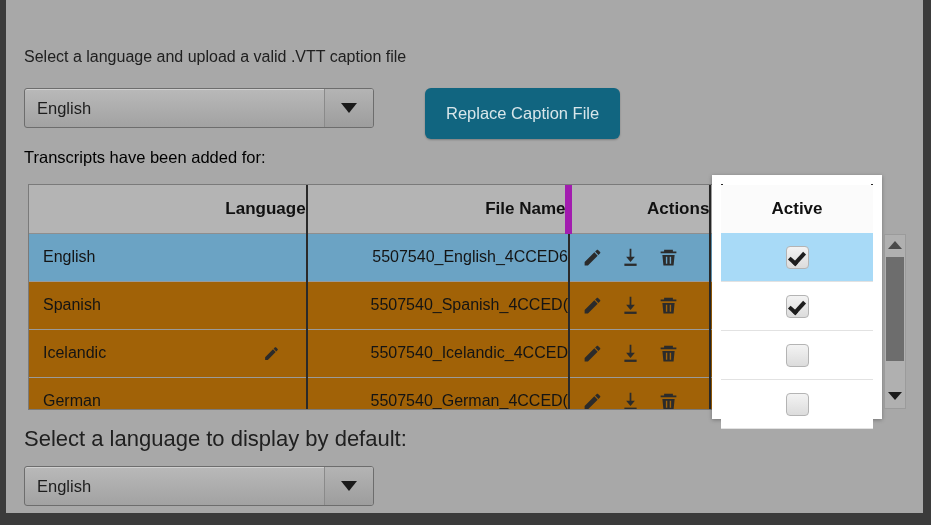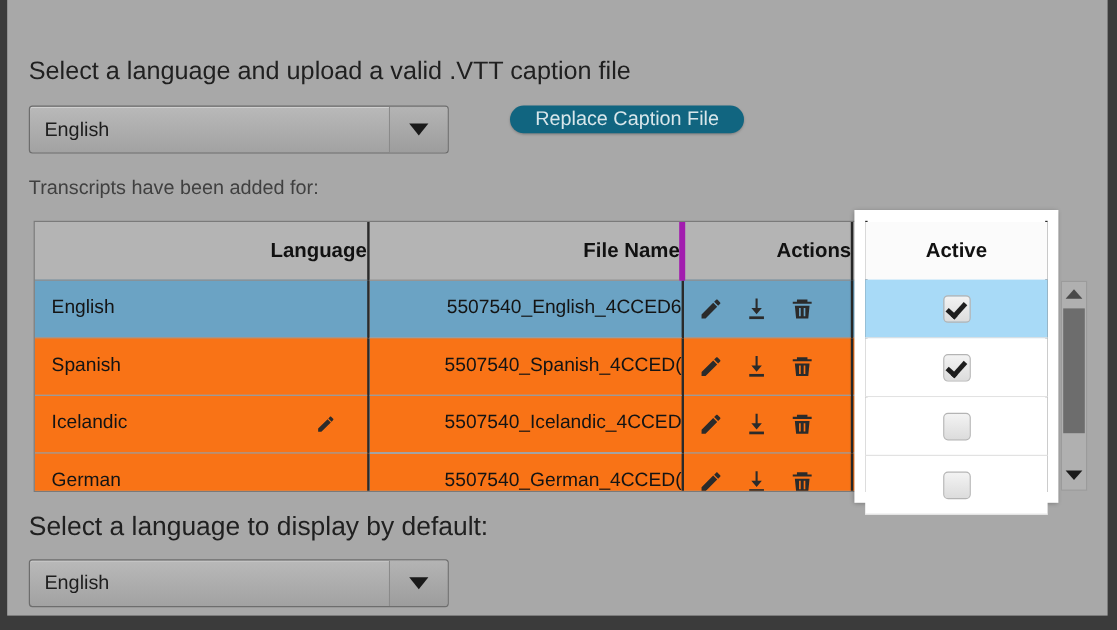--- a/index.html
+++ b/index.html
@@ -40,29 +40,29 @@
     top: 10px;
     font-size: 18px;
     font-weight: bold;
     color: #1b1b1b;
     letter-spacing: -0.1px;
   }
   .subtitle {
     position: absolute;
     left: 18px;
     top: 48px;
-    font-size: 21px;
+    font-size: 16px;
     color: #202020;
   }
   .transcripts-label {
     position: absolute;
     left: 18px;
     top: 148px;
     font-size: 16.5px;
-    color: #404040;
+    color: #000000;
   }
   .default-label {
     position: absolute;
     left: 18px;
     top: 426px;
     font-size: 22px;
     color: #202020;
   }
 
   
@@ -103,30 +103,30 @@
     border-top: 10px solid #1a1a1a;
   }
   #select-language-top { left: 18px; top: 88px; }
   #select-default-lang { left: 18px; top: 466px; }
 
   
   .btn-teal {
     position: absolute;
     left: 419px;
     top: 88px;
-    height: 23px;
+    height: 51px;
     padding: 0 21px;
     display: flex;
     align-items: center;
     justify-content: center;
     background: #116580;
     color: #d8e6ea;
     font-size: 16.5px;
     border: none;
-    border-radius: 17px;
+    border-radius: 6px;
     cursor: pointer;
     box-shadow: 0 1px 2px rgba(0,0,0,.25);
   }
 
   
   .table-wrap {
     position: absolute;
     left: 22px;
     top: 184px;
     width: 853px;
@@ -156,24 +156,24 @@
 
   table.tbl thead th {
     background: #b4b4b4;
     color: #111;
     font-weight: bold;
     font-size: 17px;
     border-bottom: 1px solid #8e8e8e;
   }
   table.tbl th.col-lang { padding-left: 14px; }
   table.tbl th.col-file { padding-left: 12px; border-left: 2px solid #2a2a2a; }
-  table.tbl th.col-act  { padding-left: 0; border-left: 5px solid #a21caf; }
+  table.tbl th.col-act  { padding-left: 0; border-left: 7px solid #a21caf; }
   table.tbl th.col-active { text-align: center; border-left: 2px solid #2a2a2a; }
 
-  table.tbl tbody tr { background: #f97316; }
+  table.tbl tbody tr { background: #a16207; }
   table.tbl tbody tr.selected { background: #6ba3c4; }
   table.tbl tbody td { border-bottom: 1px solid #9a9a9a; }
   table.tbl tbody td.col-lang { padding-left: 14px; color: #141414; }
   table.tbl tbody td.col-file {
     border-left: 2px solid #2a2a2a;
     color: #141414;
     white-space: nowrap;
     overflow: hidden;
   }
   table.tbl tbody td.col-act { border-left: 2px solid #2a2a2a; padding-left: 12px; }

